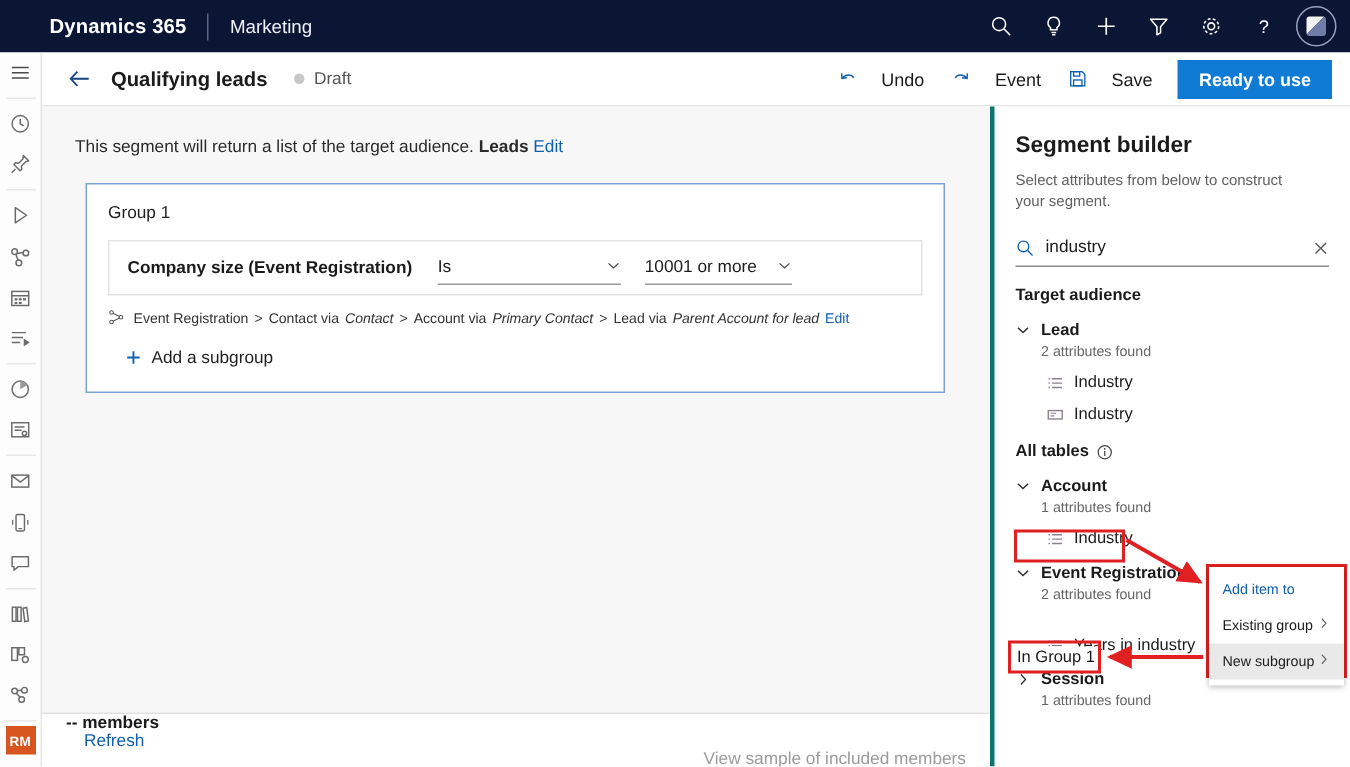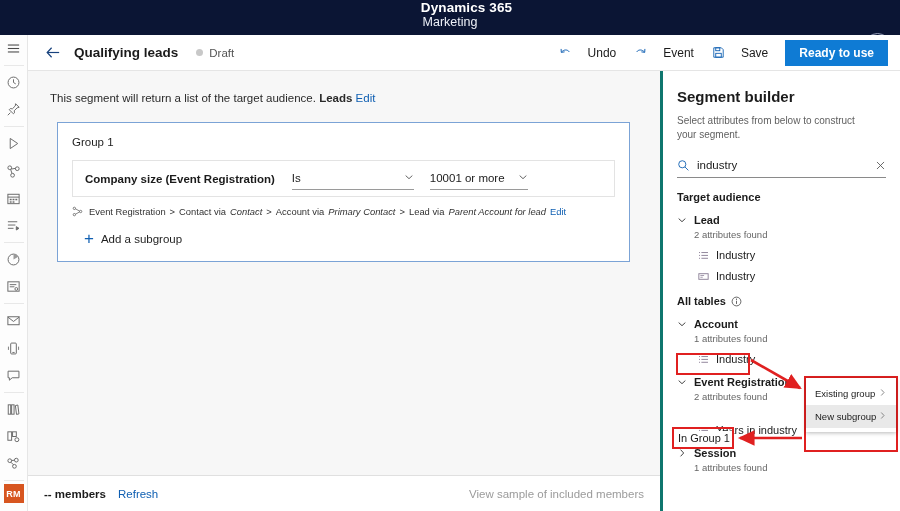--- a/index.html
+++ b/index.html
@@ -7,21 +7,21 @@
     width: 900px; height: 511px;
     font-family: "Liberation Sans", sans-serif;
     background: #ffffff;
     overflow: hidden;
   }
   .app { position: relative; width: 900px; height: 511px; }
 
   
   .suitebar {
     position: absolute; left: 0; top: 0; width: 900px; height: 35px;
-    background: #0b1534; display: flex; align-items: center; flex-direction: column;
+    background: #0b1534; display: flex; align-items: center;
   }
   .suite-brand {
     color: #ffffff; font-size: 13.5px; font-weight: bold;
     margin-left: 33px; letter-spacing: .1px;
   }
   .suite-div {
     width: 1px; height: 18px; background: #5a6484; margin: 0 14px;
   }
   .suite-app { color: #eef1f8; font-size: 12.5px; }
   .suite-right {
@@ -134,21 +134,21 @@
   .add-sub {
     display: flex; align-items: center; gap: 7px; margin-top: 13px;
     margin-left: 12px; font-size: 11.5px; color: #1f1f1f; cursor: pointer;
   }
   .add-sub .plus { color: #0f5fb2; font-size: 17px; line-height: 1; }
 
   
   .footer {
     position: absolute; left: 28px; top: 475px; width: 632px; height: 36px;
     background: #ffffff; border-top: 1px solid #e0e0e0;
-    display: flex; align-items: center; padding: 0 16px;
+    display: flex; align-items: flex-start; padding: 0 16px; flex-direction: column;
   }
   .members-count { font-size: 11.5px; font-weight: bold; color: #1b1b1b; }
   .footer-link { font-size: 11.5px; color: #0f5fb2; margin-left: 12px; cursor: pointer; }
   .footer-right { margin-left: auto; font-size: 11.5px; color: #9b9b9b; }
 
   
   .panel {
     position: absolute; left: 660px; top: 71px; width: 240px; height: 440px;
     background: #ffffff; border-left: 3px solid #0f766e; padding: 0 14px;
     overflow: hidden;
@@ -655,20 +655,21 @@
         <svg width="10" height="10" viewBox="0 0 12 12">
             <polyline points="4.3,2 8,6 4.3,10" fill="none" stroke="#333" stroke-width="1.1"></polyline>
           </svg>
       </span>
       <span class="tbl-name">Session</span>
     </div>
     <div class="attr-count">1 attributes found</div>
   </div>
 
   <div class="ctxmenu">
+    <div class="ctx-head">Add item to</div>
     <div class="ctx-item">
       <span>Existing group</span>
       <span class="ca">
         <svg width="9" height="9" viewBox="0 0 12 12">
             <polyline points="4.3,2 8,6 4.3,10" fill="none" stroke="#666" stroke-width="1"></polyline>
           </svg>
       </span>
     </div>
     <div class="ctx-item active">
       <span>New subgroup</span>

